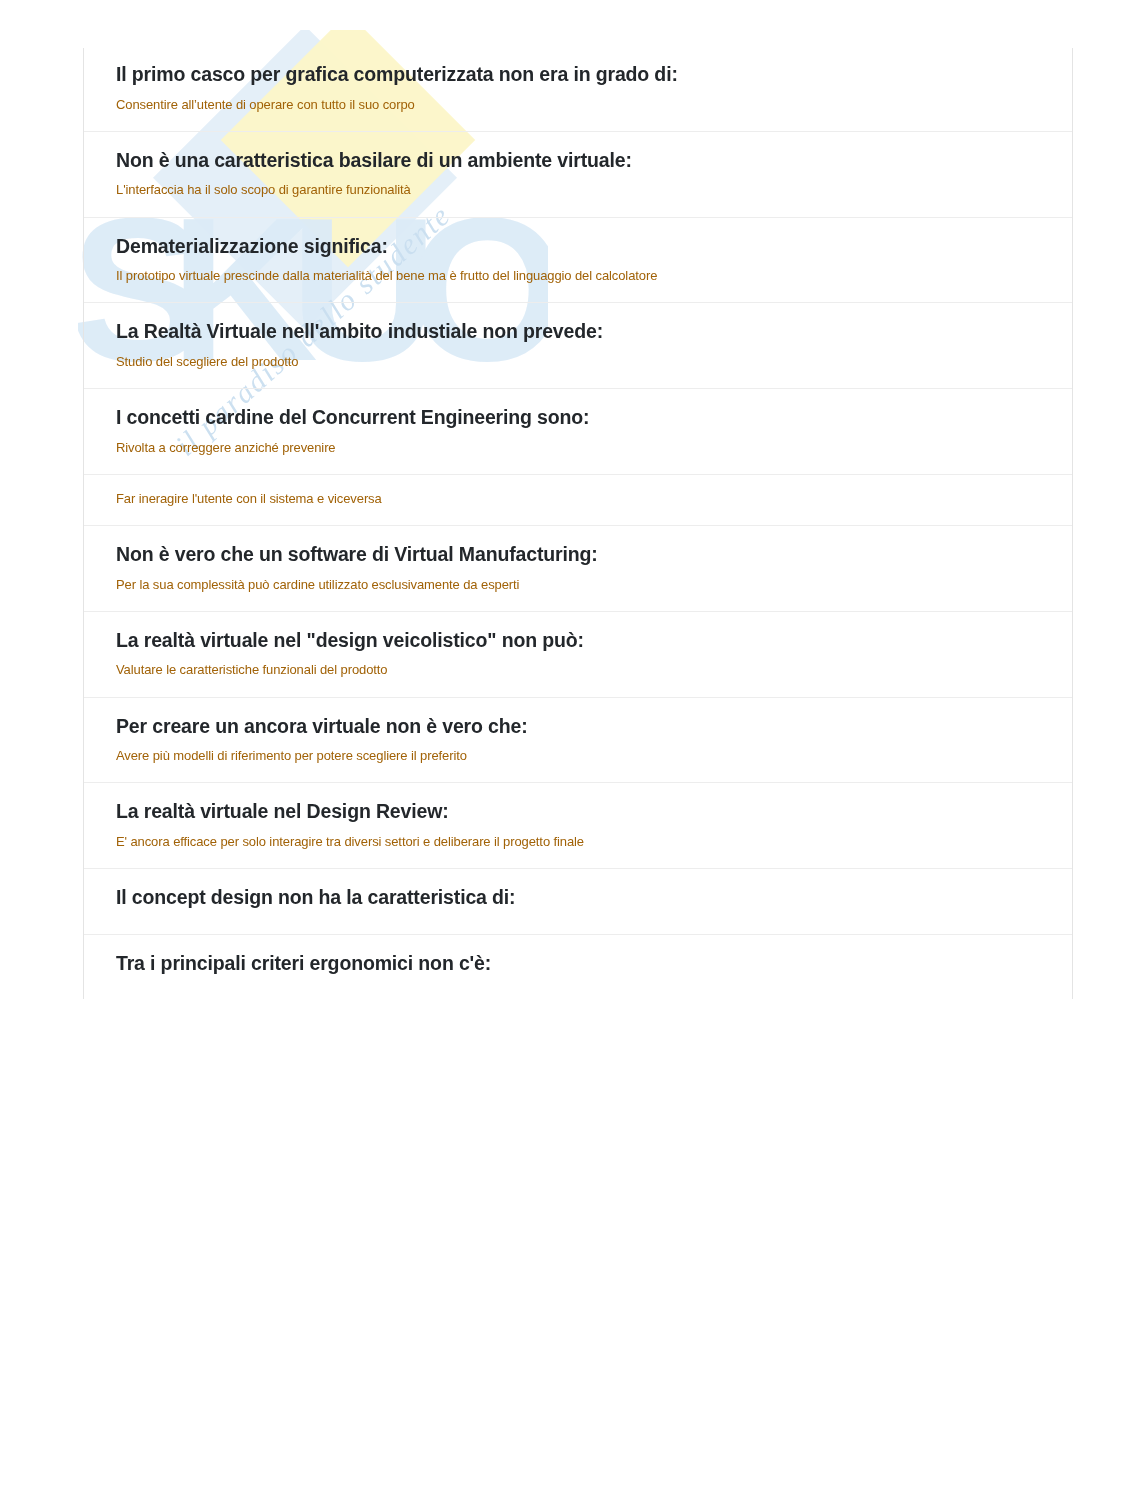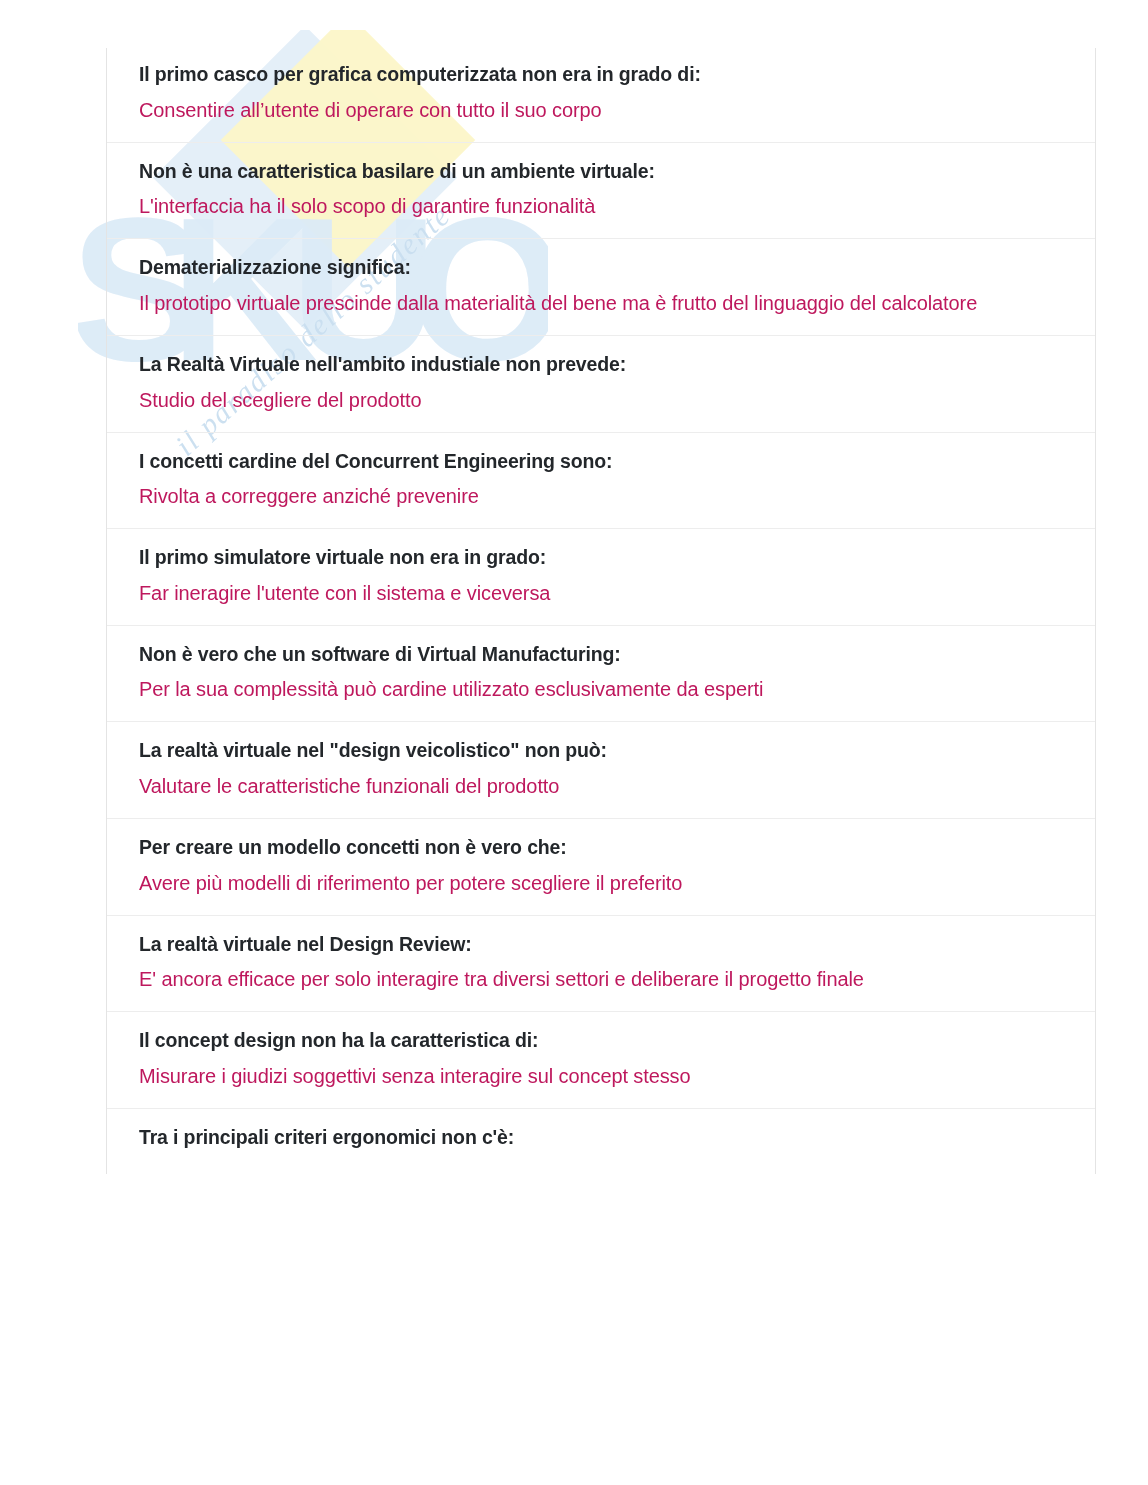--- a/index.html
+++ b/index.html
@@ -24,23 +24,22 @@
     height: 470px;
     pointer-events: none;
     z-index: 0;
   }
   #watermark svg { display: block; }
 
   
   #page {
     position: relative;
     z-index: 2;
-    padding: 48px 80px 0 66px;
+    padding: 48px 80px 0 83px;
     box-sizing: border-box;
-    margin-left: 40px;
   }
 
   #qa-table {
     border-left: 1px solid #e4e4e4;
     border-right: 1px solid #e4e4e4;
     width: 990px;
     box-sizing: border-box;
   }
 
   .qa-row {
@@ -57,23 +56,23 @@
     font-size: 19.5px;
     line-height: 1.52;
     color: #23272b;
     letter-spacing: -0.15px;
     margin: 0 48px 5px 0;
   }
 
   .qa-answer {
     font-family: "Liberation Sans", sans-serif;
     font-weight: normal;
-    font-size: 20px;
+    font-size: 13px;
     line-height: 1.55;
-    color: #be185d;
+    color: #a16207;
     letter-spacing: -0.1px;
     margin: 0 60px 0 0;
   }
 </style>
 </head>
 <body>
 
 <div id="watermark">
   <svg width="470" height="470" viewBox="0 0 470 470" xmlns="http://www.w3.org/2000/svg">
 
@@ -120,49 +119,47 @@
       <p class="qa-question">La Realtà Virtuale nell'ambito industiale non prevede:</p>
       <p class="qa-answer">Studio del scegliere del prodotto</p>
     </div>
 
     <div class="qa-row">
       <p class="qa-question">I concetti cardine del Concurrent Engineering sono:</p>
       <p class="qa-answer">Rivolta a correggere anziché prevenire</p>
     </div>
 
     <div class="qa-row">
-      <p class="qa-question">Il primo simulatore virtuale non era in grado:</p>
       <p class="qa-answer">Far ineragire l'utente con il sistema e viceversa</p>
     </div>
 
     <div class="qa-row">
       <p class="qa-question">Non è vero che un software di Virtual Manufacturing:</p>
       <p class="qa-answer">Per la sua complessità può cardine utilizzato esclusivamente da esperti</p>
     </div>
 
 
     <div class="qa-row">
       <p class="qa-question">La realtà virtuale nel "design veicolistico" non può:</p>
       <p class="qa-answer">Valutare le caratteristiche funzionali del prodotto</p>
     </div>
 
     <div class="qa-row">
-      <p class="qa-question">Per creare un modello concetti non è vero che:</p>
+      <p class="qa-question">Per creare un ancora virtuale non è vero che:</p>
       <p class="qa-answer">Avere più modelli di riferimento per potere scegliere il preferito</p>
     </div>
 
     <div class="qa-row">
       <p class="qa-question">La realtà virtuale nel Design Review:</p>
       <p class="qa-answer">E' ancora efficace per solo interagire tra diversi settori e deliberare il progetto finale</p>
     </div>
 
 
     <div class="qa-row">
       <p class="qa-question">Il concept design non ha la caratteristica di:</p>
-      <p class="qa-answer">Misurare i giudizi soggettivi senza interagire sul concept stesso</p>
     </div>
 
     <div class="qa-row last-row">
       <p class="qa-question">Tra i principali criteri ergonomici non c'è:</p>
     </div>
 
   </div>
 </div>
 
 </body></html>

